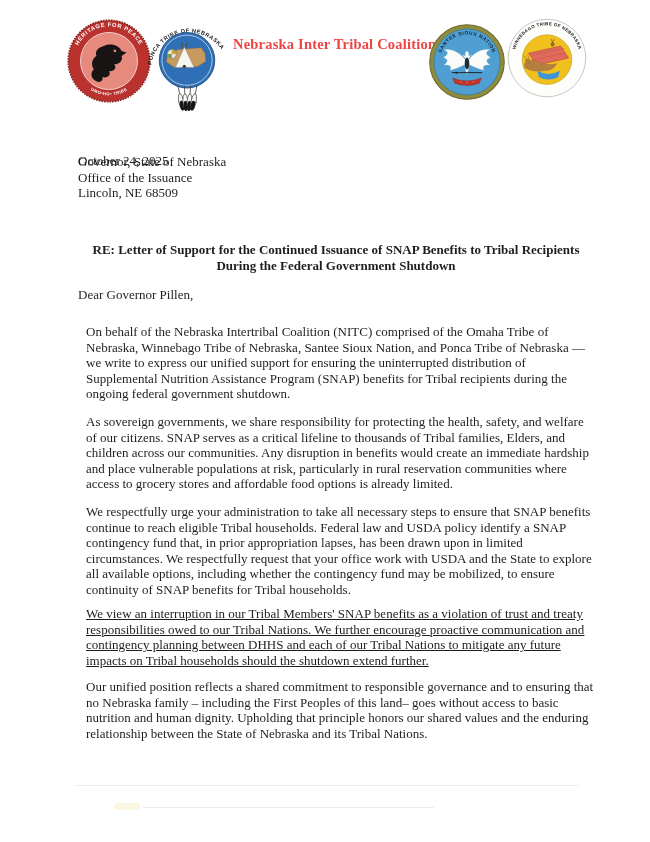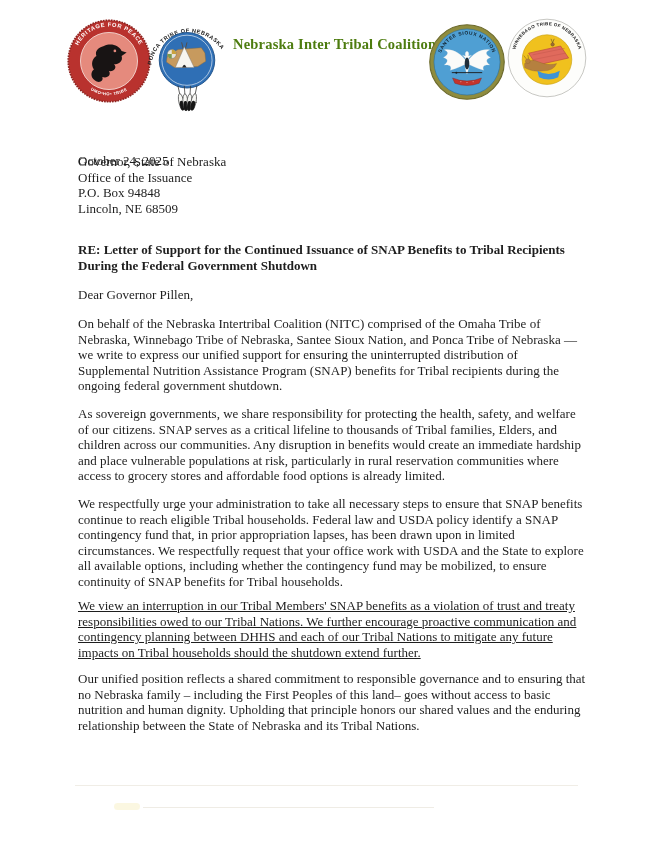--- a/index.html
+++ b/index.html
@@ -4,33 +4,33 @@
 <style>
   html,body{margin:0;padding:0;background:#e9e9e9;}
   .page{
     position:relative;width:650px;height:842px;background:#ffffff;
     margin:0 auto;overflow:hidden;
     font-family:"Liberation Serif","DejaVu Serif",serif;color:#1e1e1e;
   }
   .abs{position:absolute;}
   .org-title{
     left:233px;top:36px;margin:0;font-size:14.5px;font-weight:bold;
-    letter-spacing:.2px;color:#4d7c0f;white-space:nowrap;
+    letter-spacing:.2px;color:#ef4444;white-space:nowrap;
   }
   .seal{line-height:0;}
   .seal-omaha{left:67px;top:19px;}
   .seal-ponca{left:142px;top:11px;}
   .seal-santee{left:429px;top:24px;}
   .seal-winnebago{left:507px;top:18px;}
   .body-text{font-size:13px;line-height:15.6px;}
   .date-line{left:78px;top:109px;margin-top:44px;}
   .recipient{left:78px;top:154px;}
-  .subject{left:78px;top:242px;width:516px;font-weight:bold;}
+  .subject{left:78px;top:242px;width:516px;font-weight:bold;text-align:center;}
   .salutation{left:78px;top:287px;}
-  .para{left:78px;width:509px;margin:0;}
+  .para{left:78px;width:509px;margin:8px;}
   .p1{top:316px;}
   .p2{top:406px;}
   .p3{top:496px;}
   .p4{top:598px;text-decoration:underline;}
   .p5{top:671px;}
   .artifact{pointer-events:none;}
   .artifact-1{left:75px;top:785px;width:503px;height:1px;background:#edeae2;opacity:.85;}
   .artifact-2{left:143px;top:807px;width:291px;height:1px;background:#efece5;}
   .artifact-smudge{left:114px;top:803px;width:26px;height:7px;background:#faf5da;border-radius:4px;opacity:.8;}
   svg text{font-family:"Liberation Sans","DejaVu Sans",sans-serif;}
@@ -161,21 +161,20 @@
         <path d="M38,66 Q52,74 66,66 L64,74 Q52,80 40,74 Z" fill="#3f93d6"></path>
       </svg>
     </div>
   </div>
 
   <div class="abs body-text date-line">October 24, 2025</div>
 
   <div class="abs body-text recipient">
     <div>Governor, State of Nebraska</div>
     <div>Office of the Issuance</div>
-    <div>P.O. Box 94848</div>
     <div>Lincoln, NE 68509</div>
   </div>
 
   <div class="abs body-text subject">RE: Letter of Support for the Continued Issuance of SNAP Benefits to Tribal Recipients During the Federal Government Shutdown</div>
 
   <div class="abs body-text salutation">Dear Governor Pillen,</div>
 
   <p class="abs body-text para p1">On behalf of the Nebraska Intertribal Coalition (NITC) comprised of the Omaha Tribe of Nebraska, Winnebago Tribe of Nebraska, Santee Sioux Nation, and Ponca Tribe of Nebraska — we write to express our unified support for ensuring the uninterrupted distribution of Supplemental Nutrition Assistance Program (SNAP) benefits for Tribal recipients during the ongoing federal government shutdown.</p>
   <p class="abs body-text para p2">As sovereign governments, we share responsibility for protecting the health, safety, and welfare of our citizens. SNAP serves as a critical lifeline to thousands of Tribal families, Elders, and children across our communities. Any disruption in benefits would create an immediate hardship and place vulnerable populations at risk, particularly in rural reservation communities where access to grocery stores and affordable food options is already limited.</p>
   <p class="abs body-text para p3">We respectfully urge your administration to take all necessary steps to ensure that SNAP benefits continue to reach eligible Tribal households. Federal law and USDA policy identify a SNAP contingency fund that, in prior appropriation lapses, has been drawn upon in limited circumstances. We respectfully request that your office work with USDA and the State to explore all available options, including whether the contingency fund may be mobilized, to ensure continuity of SNAP benefits for Tribal households.</p>

